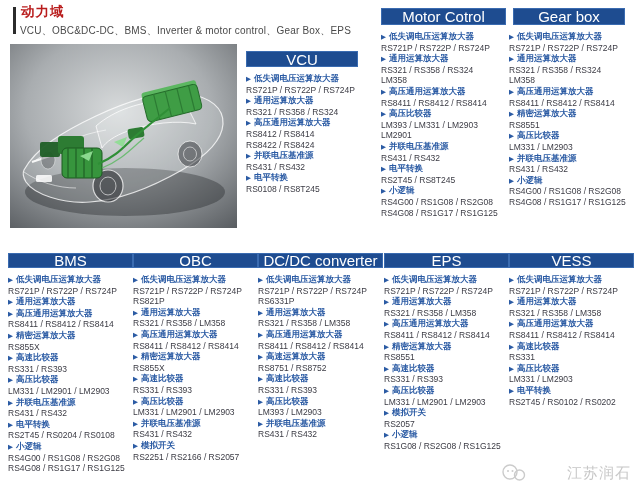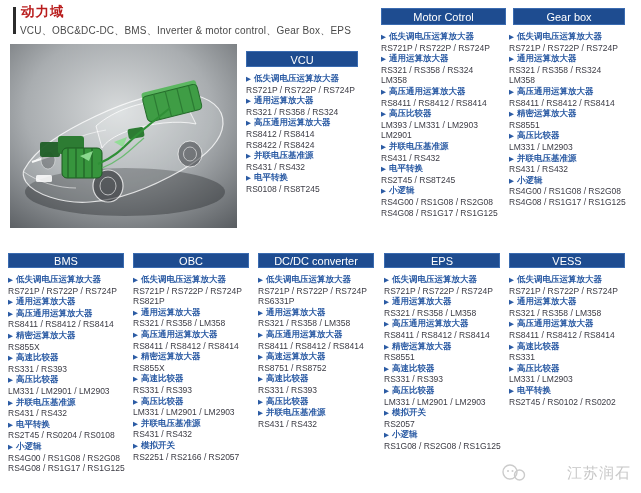--- a/index.html
+++ b/index.html
@@ -18,26 +18,26 @@
   .col{position:absolute;font-size:8.5px;}
   .c0{left:246px;top:51px;width:128px;}
   .c1{left:381px;top:8px;width:127px;}
   .c2{left:509px;top:8px;width:126px;}
   .c3{left:8px;top:253px;width:124px;}
   .c4{left:133px;top:253px;width:124px;}
   .c5{left:258px;top:253px;width:126px;}
   .c6{left:384px;top:253px;width:124px;}
   .c7{left:509px;top:253px;width:127px;}
 
-  .hdr{background:#1e4c90;color:#ffffff;text-align:center;font-size:11px;
+  .hdr{background:#1e4c90;color:#ffffff;text-align:center;font-size:15px;
        height:16px;line-height:16px;border:1px solid #3a6bb0;box-sizing:border-box;}
   .c1 .hdr,.c2 .hdr{height:17px;line-height:16px;width:125px;}
   .c0 .hdr{width:112px;}
   .c2 .hdr{width:112px;margin-left:4px;}
-  .c3 .hdr,.c4 .hdr,.c5 .hdr,.c6 .hdr,.c7 .hdr{width:116px;height:15px;line-height:14px;}
+  .c3 .hdr,.c4 .hdr,.c5 .hdr,.c6 .hdr,.c7 .hdr{width:125px;height:15px;line-height:14px;}
 
   .items{margin-top:6px;}
   .cat{color:#2b5ba4;font-weight:bold;line-height:10.6px;white-space:nowrap;}
   .arrow{display:inline-block;font-size:6.5px;margin-right:3px;transform:translateY(-0.5px);}
   .parts{color:#3b3b44;line-height:10.6px;white-space:nowrap;}
 
   
   .watermark{position:absolute;right:10px;bottom:10px;display:flex;align-items:center;opacity:0.9;gap:36px;}
   .wm-text{font-size:15px;color:#c2c2c2;letter-spacing:1px;margin-left:4px;}
 </style>
@@ -209,20 +209,21 @@
         <div class="parts">RS6331P</div>
         <div class="cat"><span class="arrow">▶</span><span>通用运算放大器</span></div>
         <div class="parts">RS321 / RS358 / LM358</div>
         <div class="cat"><span class="arrow">▶</span><span>高压通用运算放大器</span></div>
         <div class="parts">RS8411 / RS8412 / RS8414</div>
         <div class="cat"><span class="arrow">▶</span><span>高速运算放大器</span></div>
         <div class="parts">RS8751 / RS8752</div>
         <div class="cat"><span class="arrow">▶</span><span>高速比较器</span></div>
         <div class="parts">RS331 / RS393</div>
         <div class="cat"><span class="arrow">▶</span><span>高压比较器</span></div>
+        <div class="parts">LM393 / LM2903</div>
         <div class="cat"><span class="arrow">▶</span><span>并联电压基准源</span></div>
         <div class="parts">RS431 / RS432</div>
       </div>
   </div>
   <div class="col c6">
     <div class="hdr">EPS</div>
     <div class="items">
         <div class="cat"><span class="arrow">▶</span><span>低失调电压运算放大器</span></div>
         <div class="parts">RS721P / RS722P / RS724P</div>
         <div class="cat"><span class="arrow">▶</span><span>通用运算放大器</span></div>

